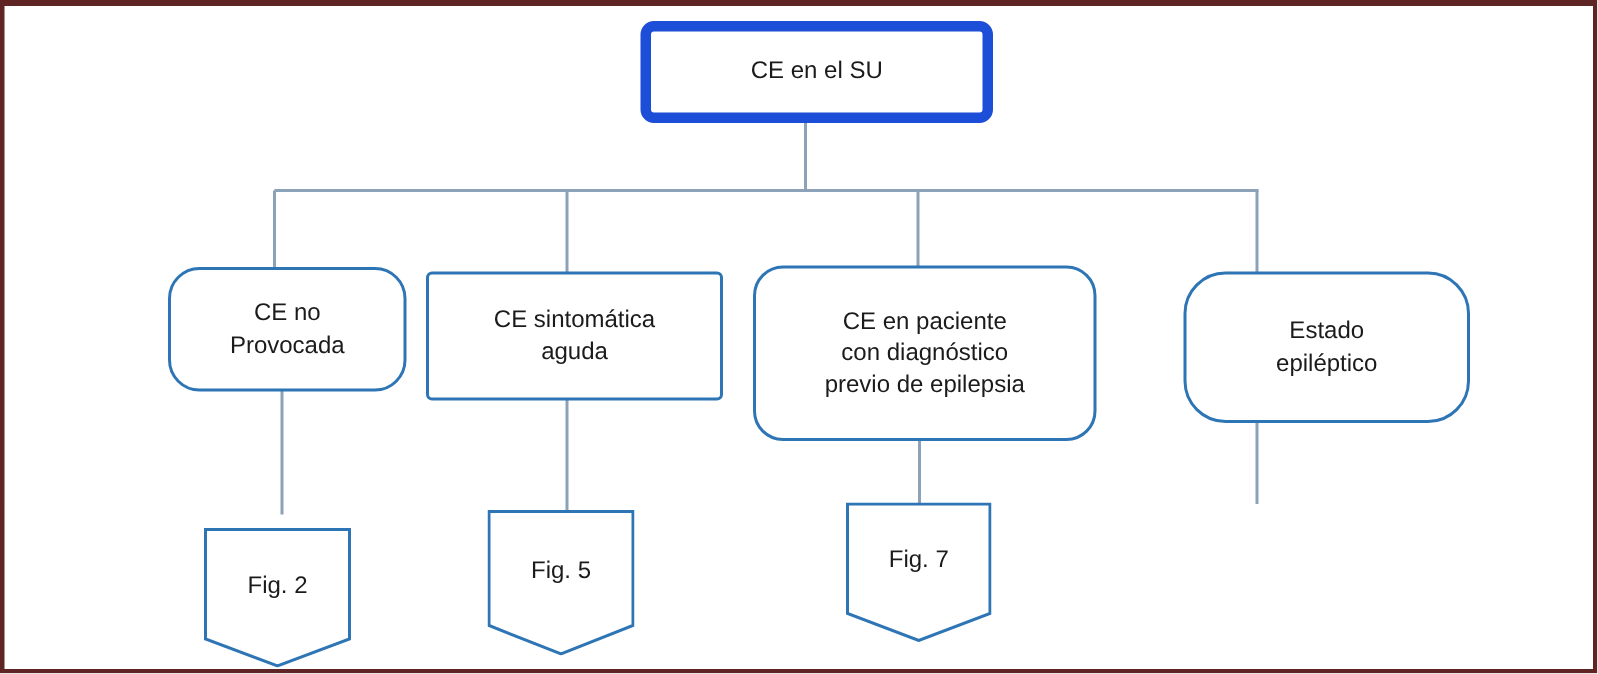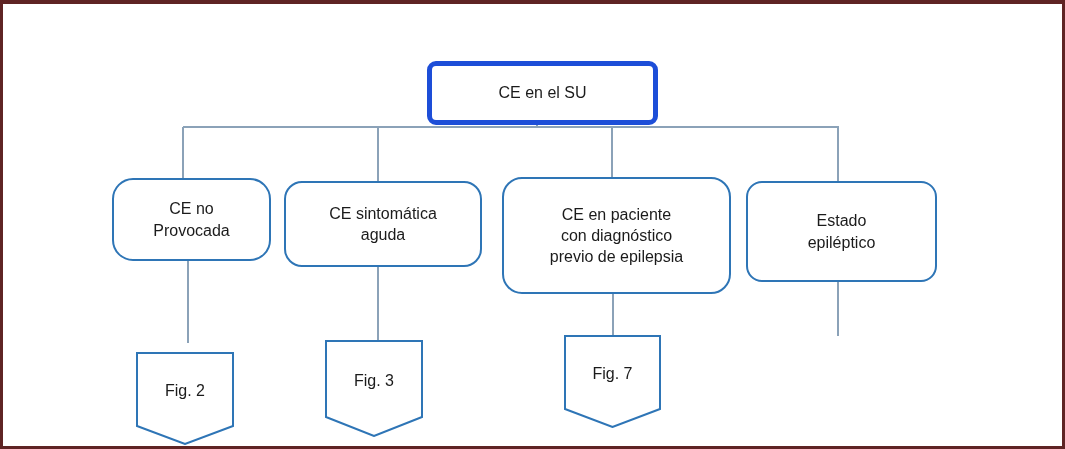--- a/index.html
+++ b/index.html
@@ -9,29 +9,29 @@
     overflow:hidden;
   }
   .frame {
     position:absolute; inset:0;
     border-style:solid; border-color:#5f2424;
     border-width:4px 3px 3px 3px;
     pointer-events:none; z-index:5;
   }
   .node {
     position:absolute; background:#ffffff;
-    border:2px solid #2e75b6; border-radius:18px;
+    border:2px solid #2e75b6; border-radius:4px;
     display:flex; align-items:center; justify-content:center;
     text-align:center; z-index:2;
   }
   .node .label, .plabel {
     font-size:16px; line-height:1.32; color:#1b1b1b;
     white-space:pre-line; text-align:center;
   }
-  .node.root { border:5px solid #1d4ed8; border-radius:9px;margin-top:47px; }
+  .node.root { border:7px solid #1d4ed8; border-radius:9px; }
   .line { position:absolute; background:#8ba2b8; z-index:1; }
   .pent { position:absolute; z-index:2; }
   .pent svg { display:block; }
   .plabel-wrap {
     position:absolute; left:0; right:0; top:0; bottom:16px;
     display:flex; align-items:center; justify-content:center;
   }
 </style>
 </head>
 <body>
@@ -63,40 +63,40 @@
     <span class="label">CE sintomática
 aguda</span>
   </div>
 
   <div class="node" style="left:502px; top:177px; width:225px; height:113px; border-radius:20px;">
     <span class="label">CE en paciente
 con diagnóstico
 previo de epilepsia</span>
   </div>
 
-  <div class="node" style="left:746px; top:181px; width:187px; height:97px; border-radius:16px;">
+  <div class="node" style="left:789px; top:181px; width:187px; height:97px; border-radius:28px;">
     <span class="label">Estado
 epiléptico</span>
   </div>
 
   <div class="pent" style="left:136px; top:352px; width:98px; height:93px;">
     <svg width="98" height="93" viewBox="0 0 98 93">
       <polygon points="1,1 97,1 97,74 49,92 1,74" fill="#ffffff" stroke="#2e75b6" stroke-width="2"></polygon>
     </svg>
     <div class="plabel-wrap">
       <span class="plabel">Fig. 2</span>
     </div>
   </div>
 
   <div class="pent" style="left:325px; top:340px; width:98px; height:97px;">
     <svg width="98" height="97" viewBox="0 0 98 97">
       <polygon points="1,1 97,1 97,77 49,96 1,77" fill="#ffffff" stroke="#2e75b6" stroke-width="2"></polygon>
     </svg>
     <div class="plabel-wrap">
-      <span class="plabel">Fig. 3</span>
+      <span class="plabel">Fig. 5</span>
     </div>
   </div>
 
   <div class="pent" style="left:564px; top:335px; width:97px; height:93px;">
     <svg width="97" height="93" viewBox="0 0 97 93">
       <polygon points="1,1 96,1 96,74 48.5,92 1,74" fill="#ffffff" stroke="#2e75b6" stroke-width="2"></polygon>
     </svg>
     <div class="plabel-wrap">
       <span class="plabel">Fig. 7</span>
     </div>

